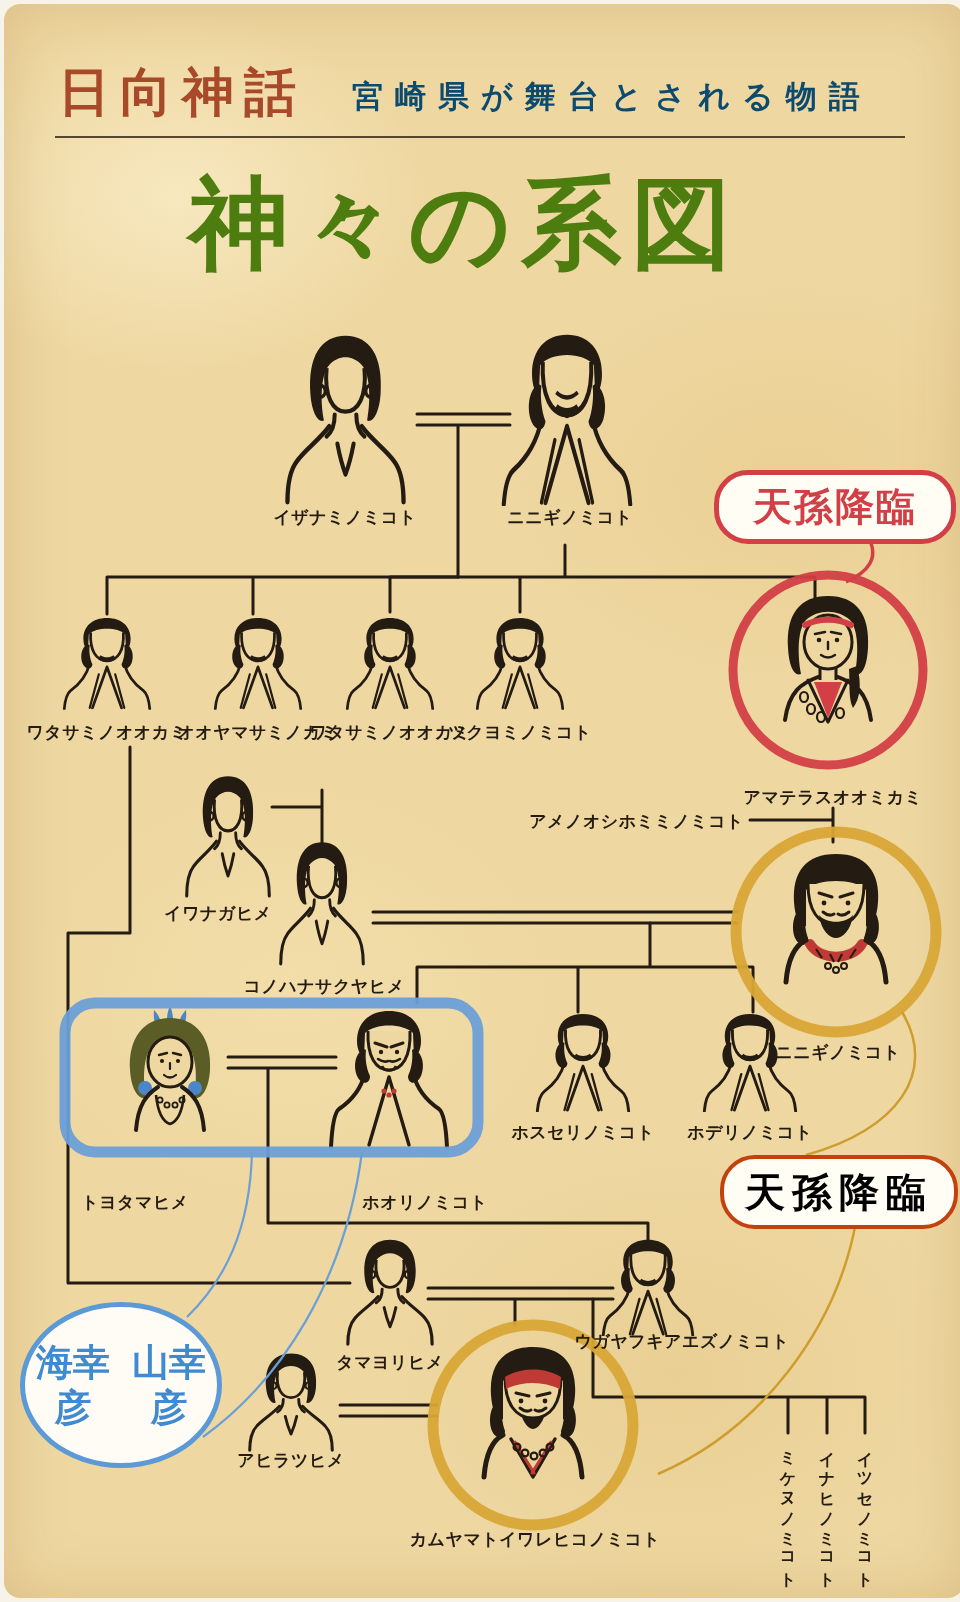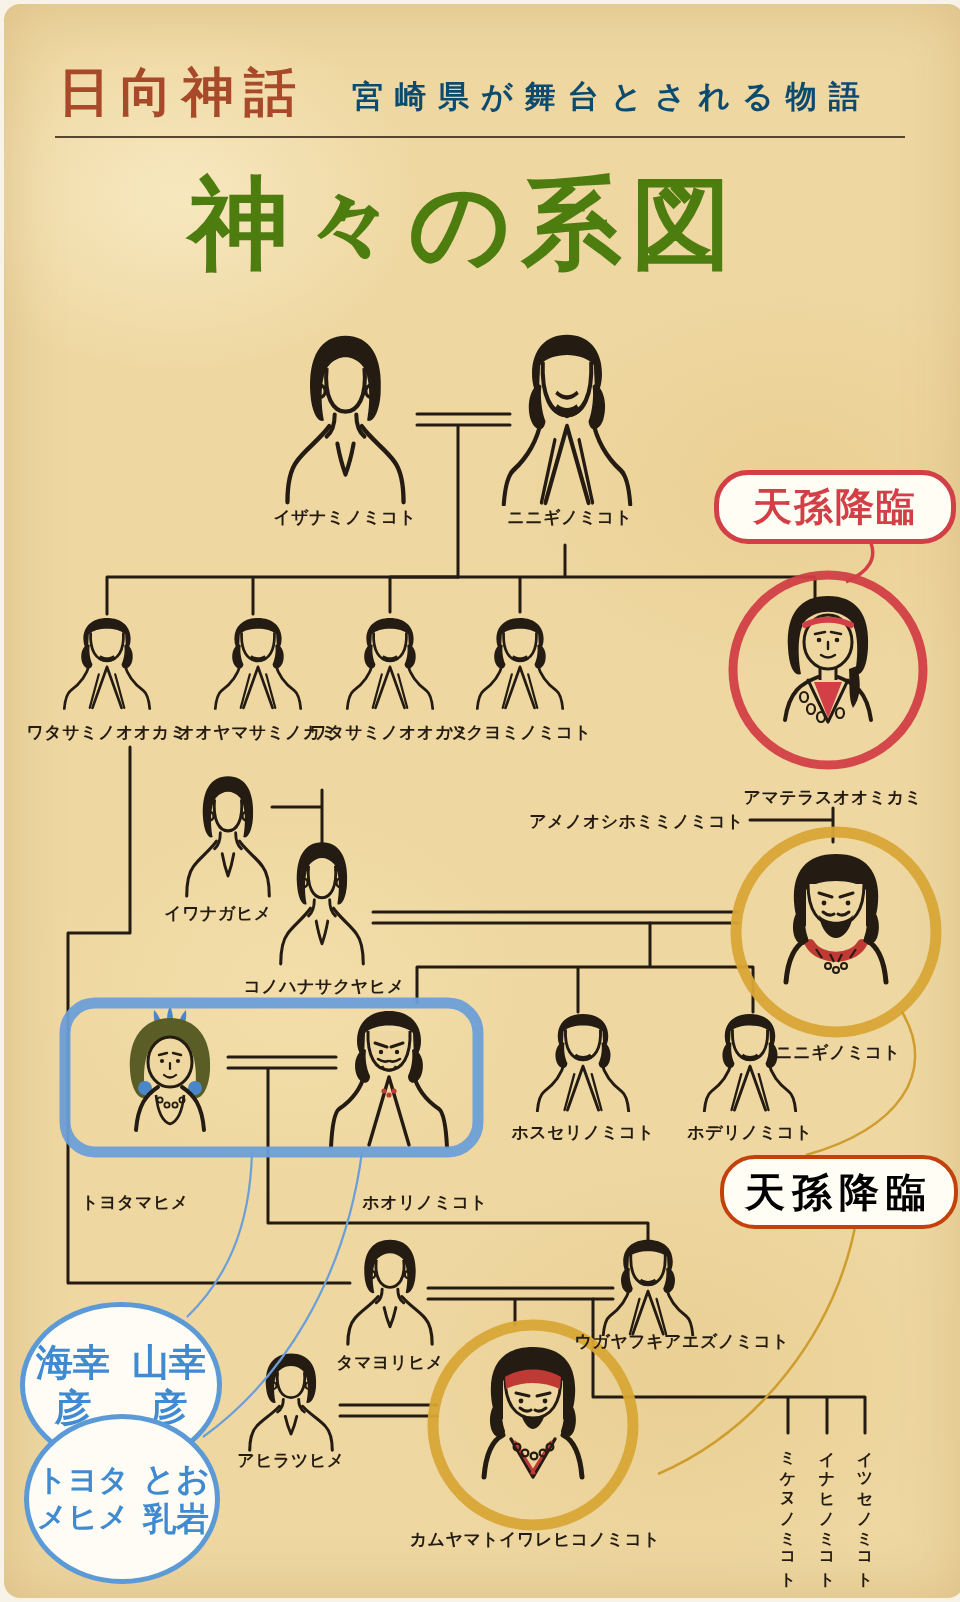--- a/index.html
+++ b/index.html
@@ -266,24 +266,20 @@
   <div id="divider"></div>
   <div id="main-title">神々の系図</div>
 
   <div class="badge" id="badge-iwato">天孫降臨</div>
   <div class="badge" id="badge-tenson">天孫降臨</div>
 
   <div class="bubble" id="bubble-umisachi">
     <div>海幸彦</div>
     <div>山幸彦</div>
   </div>
-  <div class="bubble" id="bubble-toyotame">
-    <div>トヨタメヒメ</div>
-    <div class="l2">とお乳岩</div>
-  </div>
 
   <div class="plabel" style="left:345px;top:506px">イザナミノミコト</div>
   <div class="plabel" style="left:570px;top:506px">ニニギノミコト</div>
   <div class="plabel" style="left:107px;top:721px">ワタサミノオオカミ</div>
   <div class="plabel" style="left:258px;top:721px">オオヤマサミノカミ</div>
   <div class="plabel" style="left:390px;top:721px">ワタサミノオオカミ</div>
   <div class="plabel" style="left:520px;top:721px">ツクヨミノミコト</div>
   <div class="plabel" style="left:833px;top:786px">アマテラスオオミカミ</div>
   <div class="plabel end" style="left:744px;top:810px">アメノオシホミミノミコト</div>
   <div class="plabel" style="left:218px;top:902px">イワナガヒメ</div>

